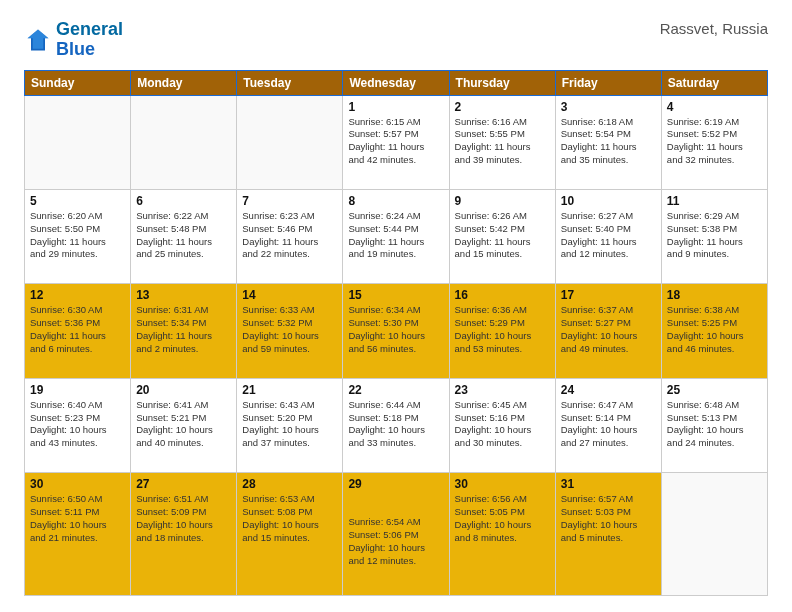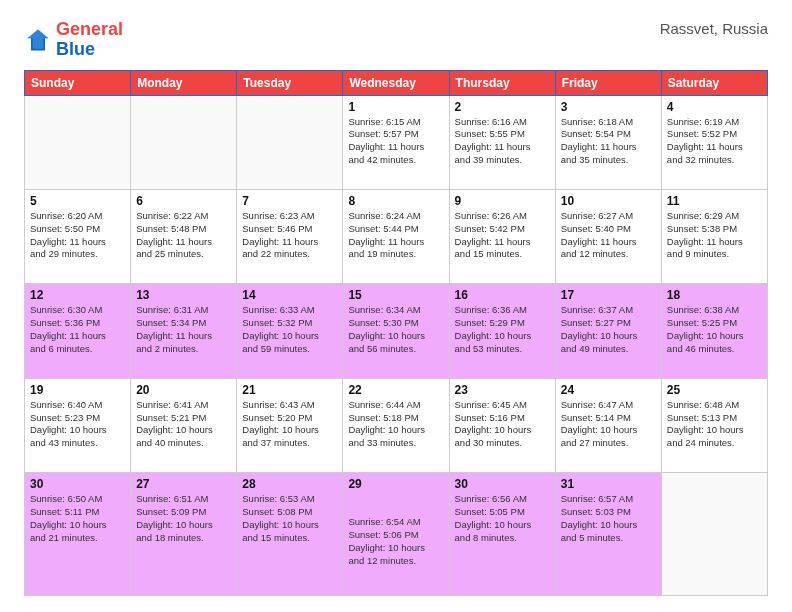--- a/index.html
+++ b/index.html
@@ -26,21 +26,21 @@
     .logo {
       display: flex;
       align-items: center;
       gap: 4px;
     }
     .logo-text {
       font-size: 18px;
       font-weight: bold;
       line-height: 1.1;
     }
-    .logo-general { color: #ef4444; }
+    .logo-general { color: #0369a1; }
     .logo-blue { color: #1565c0; }
     .logo-icon {
       width: 28px;
       height: 28px;
     }
     .title-block {
       text-align: right;
     }
     .month-title {
       font-size: 32px;
@@ -53,41 +53,41 @@
       color: #555;
     }
     .calendar {
       flex: 1;
       border: 1px solid #ccc;
       border-collapse: collapse;
       width: 100%;
       table-layout: fixed;
     }
     .calendar th {
-      background-color: #ef4444;
+      background-color: #a16207;
       color: #fff;
       text-align: left;
       padding: 5px 6px;
       font-size: 12px;
       font-weight: bold;
       border: 1px solid #1a6ad4;
     }
     .calendar td {
       border: 1px solid #ccc;
       vertical-align: top;
       padding: 4px 5px;
       font-size: 10px;
       color: #333;
       background: #fff;
     }
     .calendar td.empty {
       background: #f9f9f9;
     }
     .calendar td.shaded {
-      background: #f0abfc;
+      background: #eab308;
     }
     .day-number {
       font-size: 12px;
       font-weight: bold;
       margin-bottom: 2px;
       color: #111;
     }
     .cell-text {
       font-size: 9.5px;
       line-height: 1.35;

